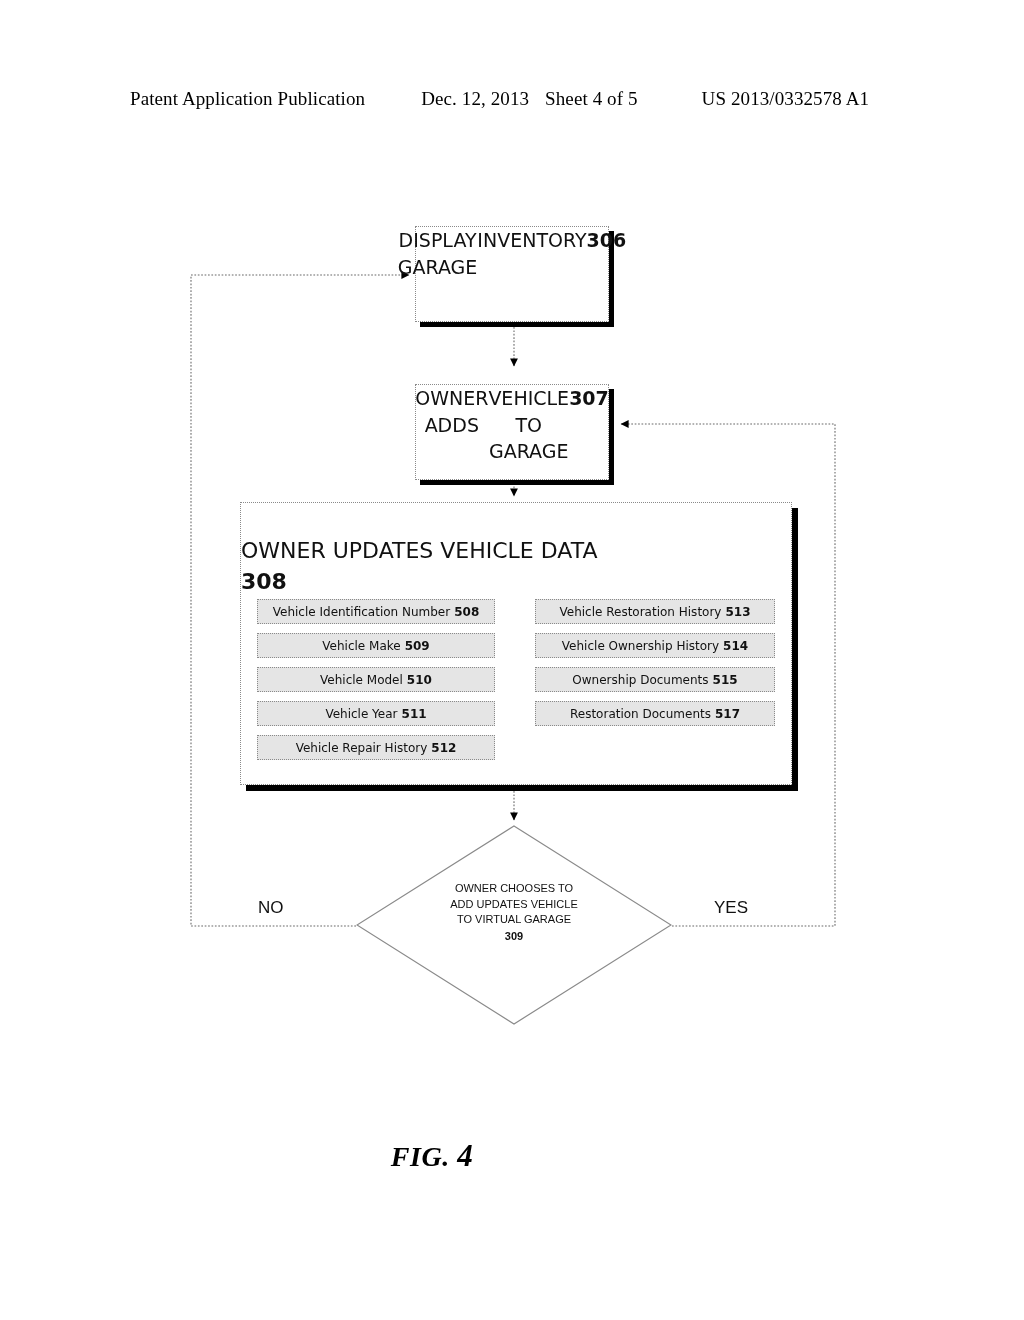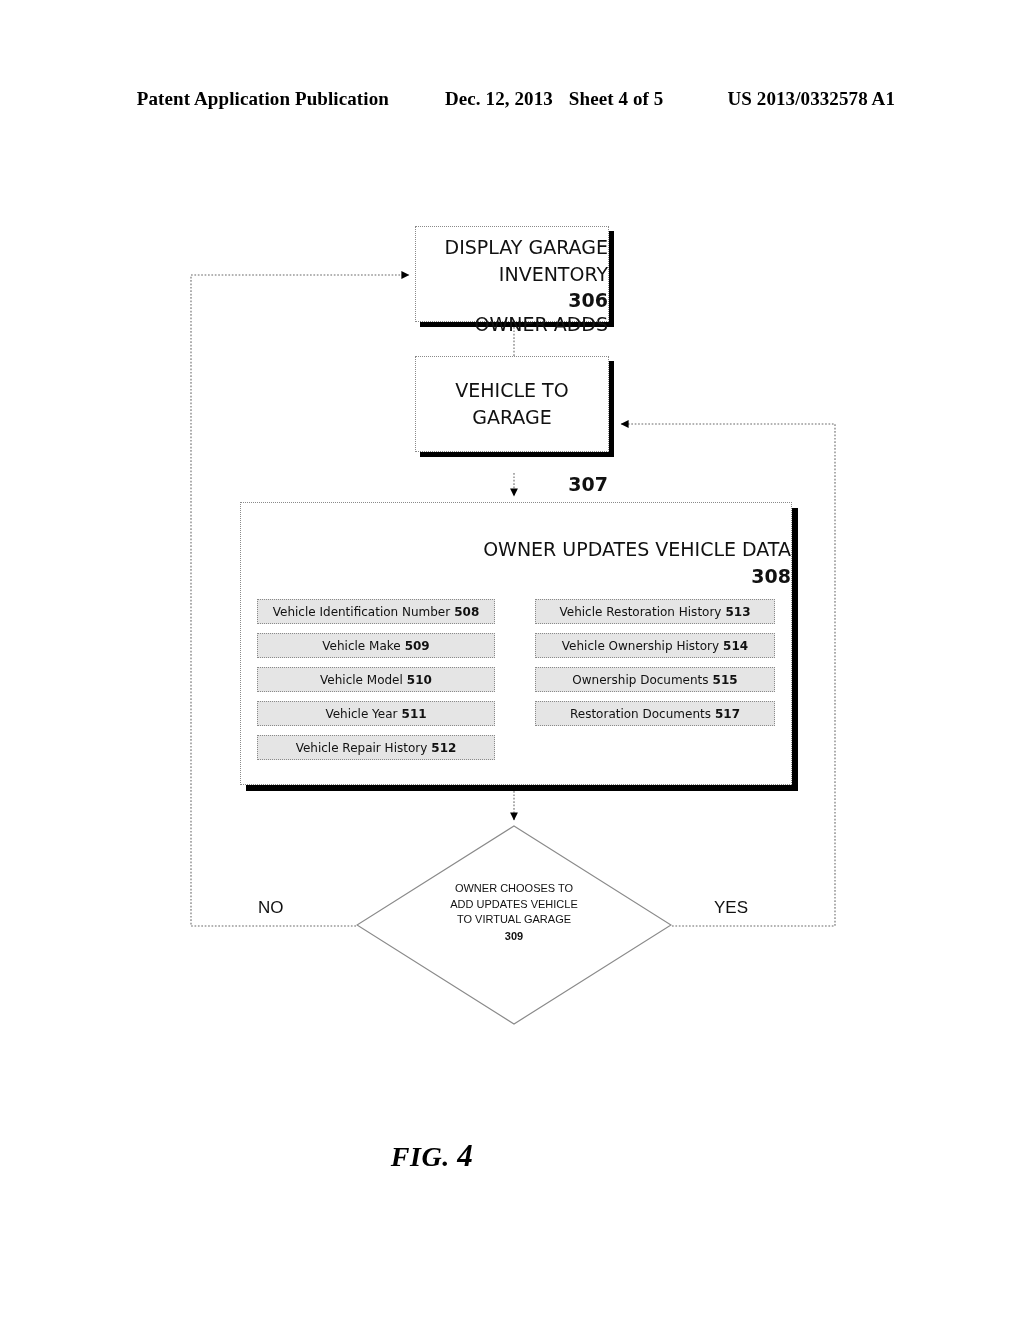--- a/index.html
+++ b/index.html
@@ -19,25 +19,24 @@
   
   .pat-header {
     position: absolute;
     top: 88px;
     left: 130px;
     width: 765px;
     height: 26px;
     display: flex;
     align-items: baseline;
     font-family: "Liberation Serif", serif;
-    font-weight: bold;
+    font-weight: normal;
     font-size: 19px;
     letter-spacing: 0.1px;
     white-space: nowrap;
-    justify-content: flex-end;
   }
   .pat-header .h-title { }
   .pat-header .h-date  { margin-left: 56px; }
   .pat-header .h-sheet { margin-left: 16px; }
   .pat-header .h-num   { margin-left: 64px; }
 
   
   .figure {
     position: absolute;
     left: 0;
@@ -55,55 +54,55 @@
   }
 
   
   .pbox {
     position: absolute;
     box-sizing: border-box;
     background: #ffffff;
     border: 1px dotted #8a8a8a;
     box-shadow: 5px 5px 0 0 #000000;
     display: flex;
-    flex-direction: column;
-    align-items: flex-end;
+    flex-direction: row;
+    align-items: flex-start;
     justify-content: center;
     text-align: center;
     font-family: "DejaVu Sans", sans-serif;
     font-size: 19px;
     line-height: 1.40;
     color: #111111;
     z-index: 3;
   }
   .pbox .ref {
     font-weight: bold;
   }
   .pbox--a {
     left: 415px;  top: 226px;  width: 194px; height: 96px;
   }
   .pbox--b {
-    left: 415px;  top: 356px;  width: 194px; height: 96px; gap: 40px;
+    left: 415px;  top: 384px;  width: 194px; height: 96px;
   }
 
   
   .gbox {
     position: absolute;
     left: 240px; top: 502px; width: 552px; height: 283px;
     box-sizing: border-box;
     background: #ffffff;
     border: 1px dotted #8a8a8a;
     box-shadow: 6px 6px 0 0 #000000;
     z-index: 3;
   }
   .gbox-title {
     margin-top: 34px;
-    text-align: right;
+    text-align: left;
     font-family: "DejaVu Sans", sans-serif;
-    font-size: 19px;
+    font-size: 22px;
     line-height: 1.30;
     color: #111111;
   }
   .gbox-title .ref {
     display: block;
     font-weight: bold;
     margin-top: 2px;
   }
 
   

